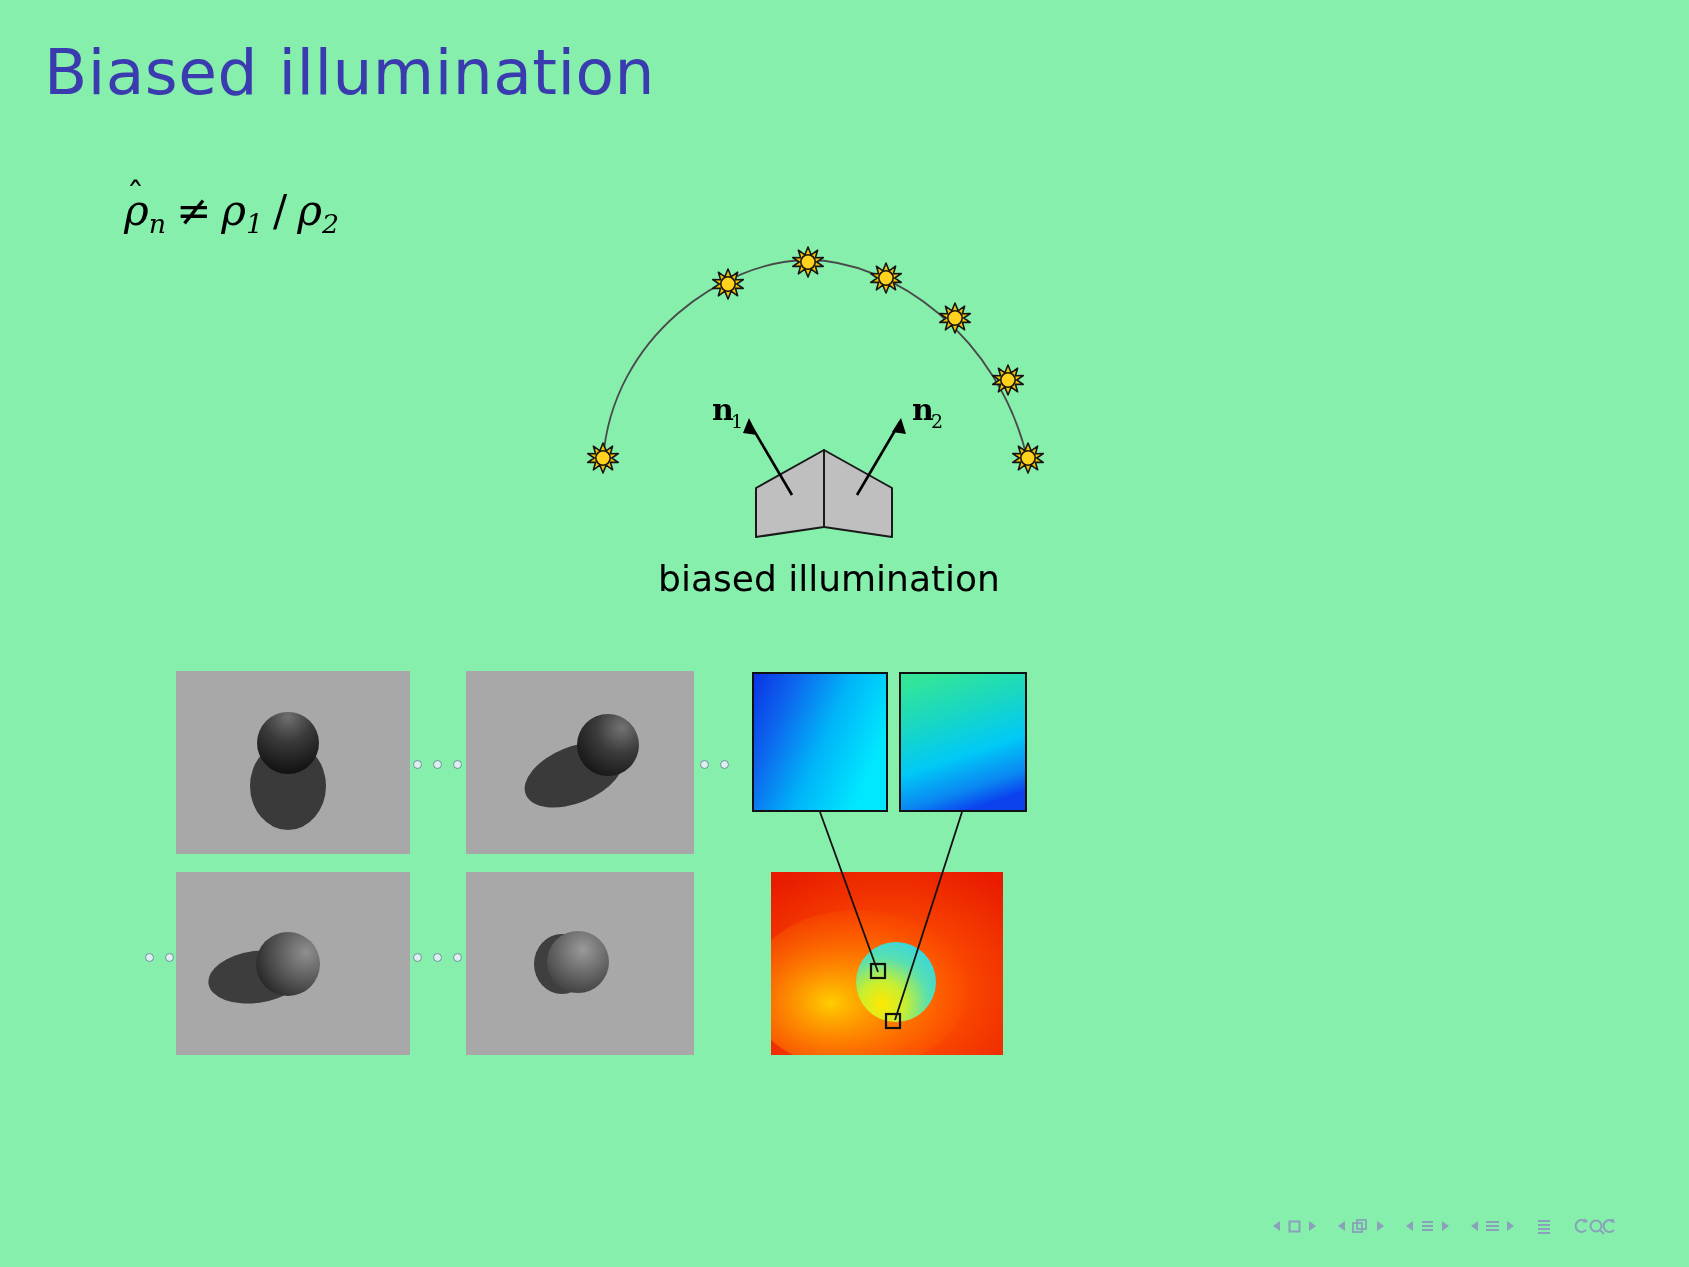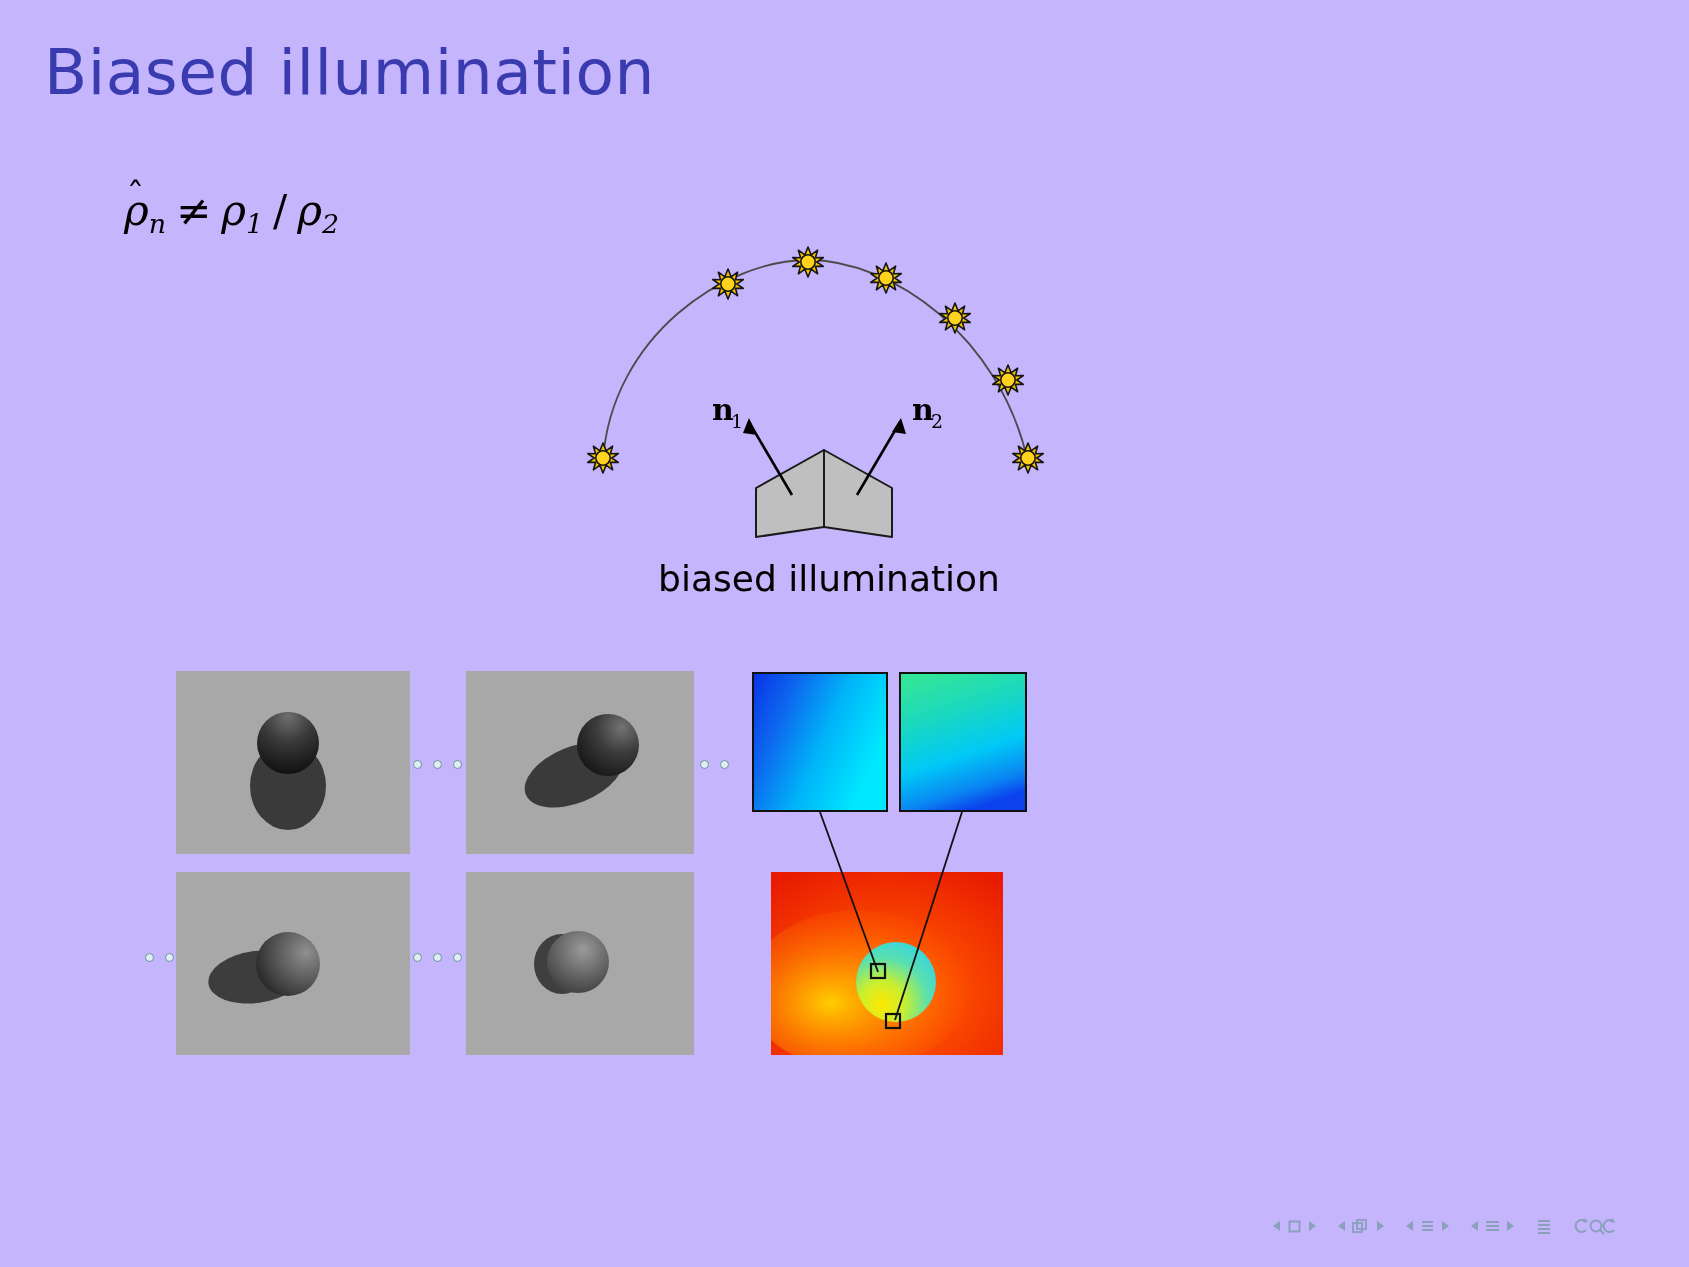--- a/index.html
+++ b/index.html
@@ -10,21 +10,21 @@
   body {
     width: 1689px;
     height: 1267px;
     position: relative;
     overflow: hidden;
     font-family: "Liberation Sans", sans-serif;
   }
   .slide {
     position: absolute;
     inset: 0;
-    background: #c4b5fd;
+    background: #86efac;
   }
 
   
   #slide-title {
     position: absolute;
     left: 44px;
     top: 36px;
     font-family: "DejaVu Sans", sans-serif;
     font-size: 63px;
     font-weight: 400;

